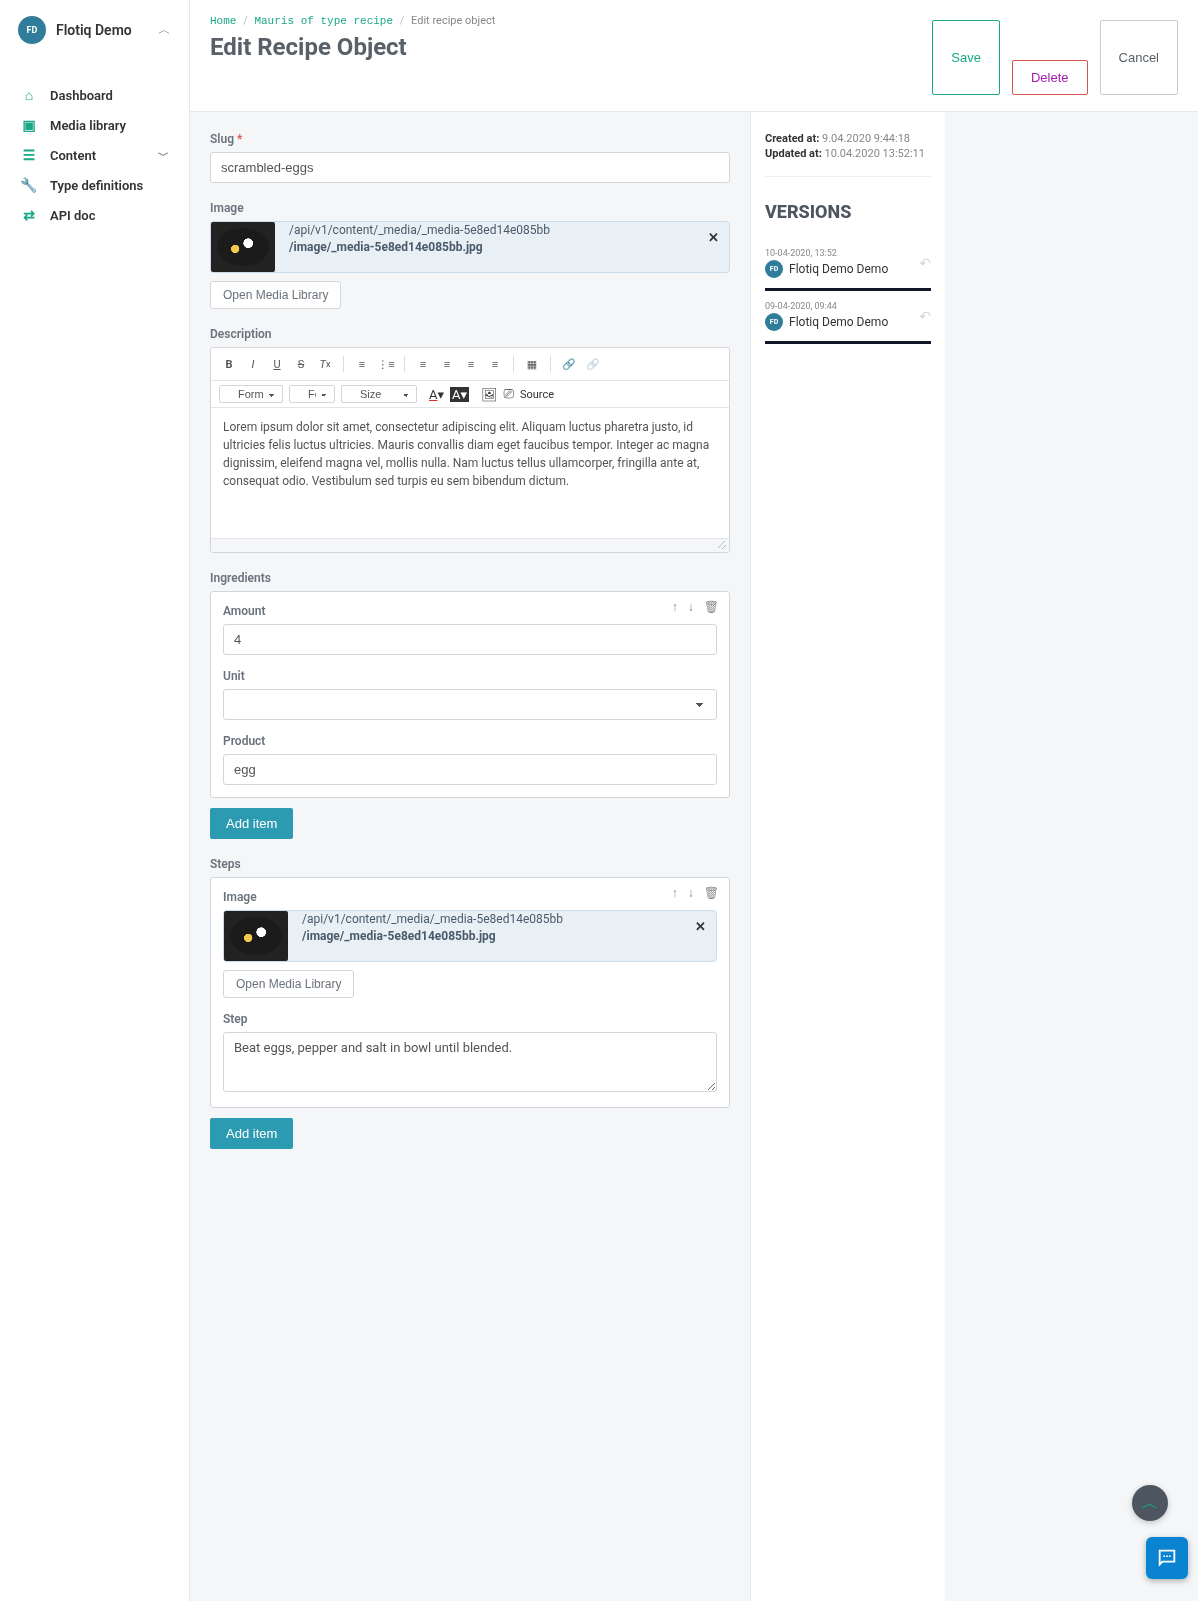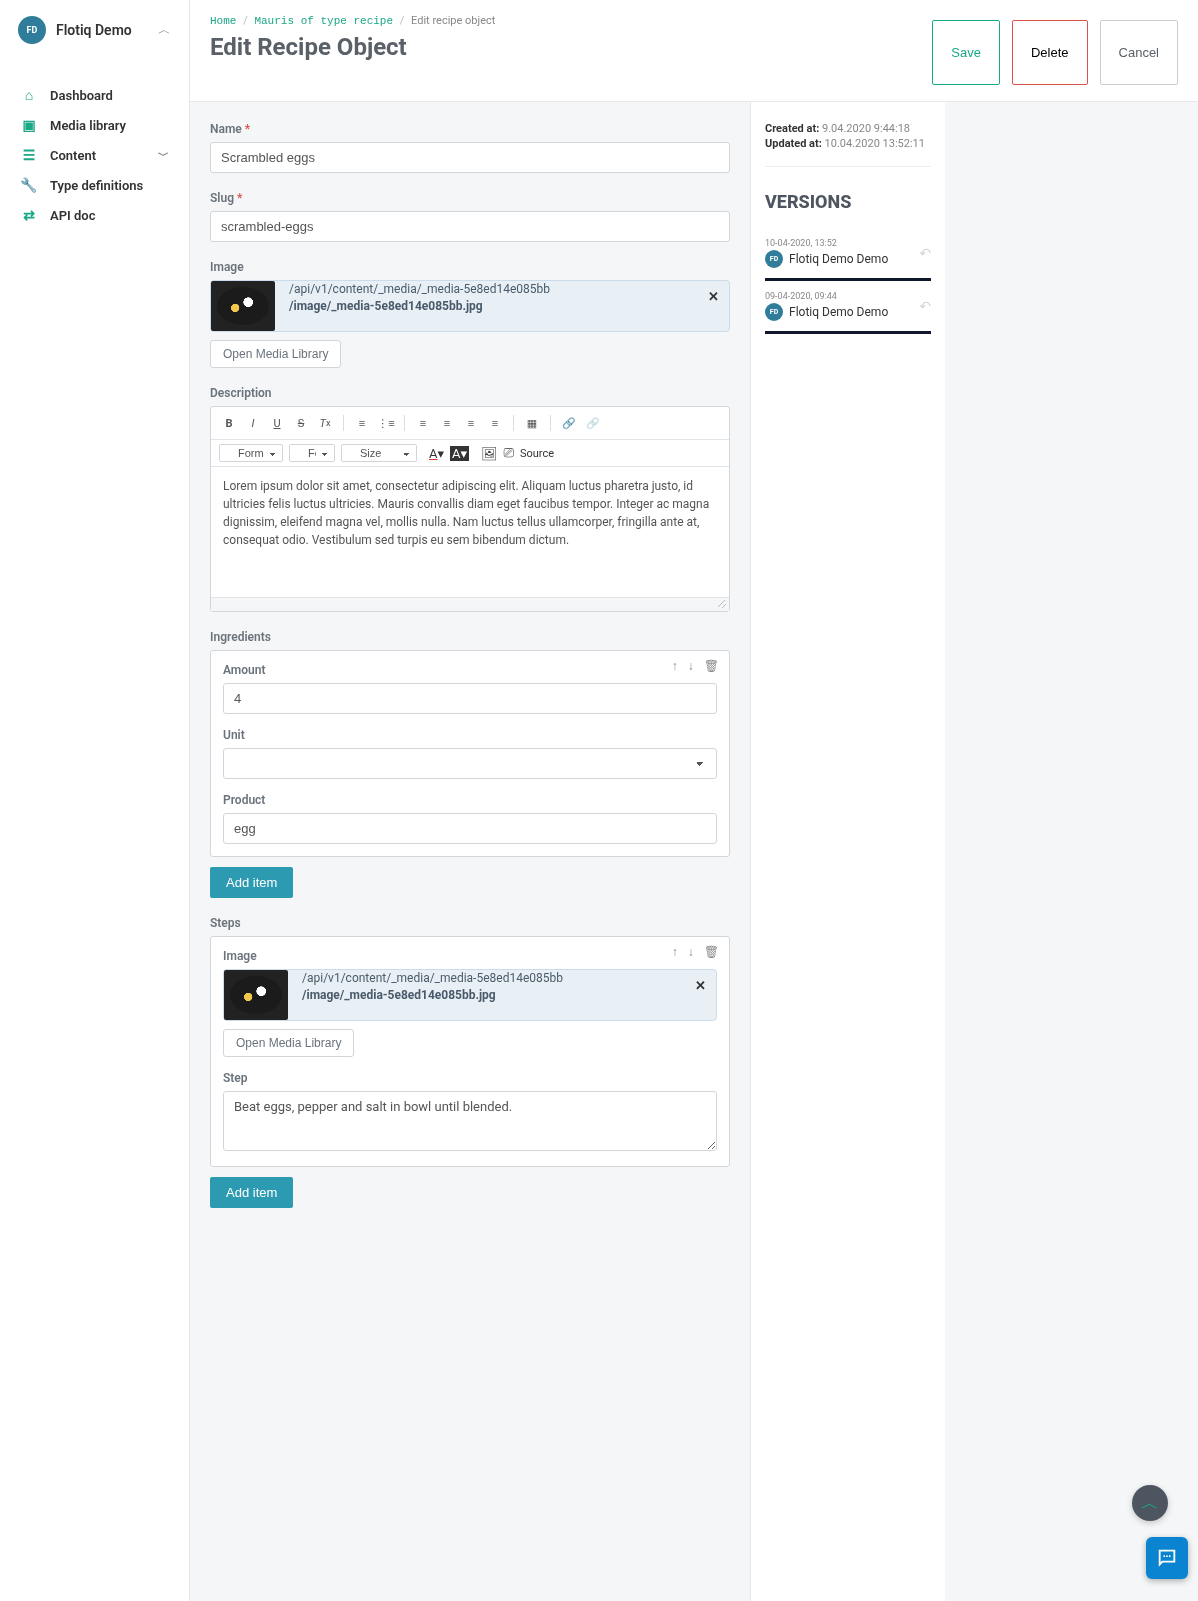--- a/index.html
+++ b/index.html
@@ -59,25 +59,25 @@
     align-items: flex-start;
     justify-content: space-between;
   }
   .crumbs { font-size: 11px; color: #888; margin-bottom: 6px; }
   .crumbs a { color: #1aa887; text-decoration: none; font-family: Liberation Mono, monospace; }
   .crumbs .sep { color: #bbb; margin: 0 4px; }
   .page-title { font-size: 24px; font-weight: 700; color: #5a6068; }
   .actions { display: flex; gap: 12px; margin-top: 6px;}
   .btn {
     border: 1px solid #ccc; background: #fff; color: #5a6068;
-    padding: 24px 18px; font-size: 13px; border-radius: 2px;
+    padding: 9px 18px; font-size: 13px; border-radius: 2px;
     cursor: pointer; font-weight: 500;
   }
   .btn-save { border-color: #1aa887; color: #1aa887; }
-  .btn-delete { border-color: #d9534f; color: #000000; }
+  .btn-delete { border-color: #d9534f; color: #a21caf; margin-top: 40px; }
   
   .form { padding: 20px; }
   .field { margin-bottom: 18px; }
   .label { font-size: 12px; font-weight: 600; color: #6a737c; margin-bottom: 6px; display: block;}
   .req { color: #d9534f; }
   .input, .select, .textarea {
     width: 100%; border: 1px solid #d2d6da; border-radius: 3px;
     padding: 7px 10px; font-size: 13px; background: #fff; color: #555;
   }
   .select { appearance: none; background-image: linear-gradient(45deg, transparent 50%, #555 50%),linear-gradient(135deg,#555 50%, transparent 50%); background-position: calc(100% - 16px) 13px, calc(100% - 12px) 13px; background-size: 4px 4px,4px 4px; background-repeat: no-repeat;}
@@ -208,24 +208,20 @@
           <button class="btn btn-save">Save</button>
           <button class="btn btn-delete">Delete</button>
           <button class="btn">Cancel</button>
         </div>
       </div>
     </div>
 
     <div style="display:flex;">
       <div class="form content">
 
-        <div class="field">
-          <label class="label"><span>Name</span> <span class="req">*</span></label>
-          <input class="input" value="Scrambled eggs" style="">
-        </div>
 
         <div class="field">
           <label class="label"><span>Slug</span> <span class="req">*</span></label>
           <input class="input" value="scrambled-eggs" style="">
         </div>
 
         <div class="field">
           <label class="label">Image</label>
           <div class="image-card">
             <div class="thumb"></div>

